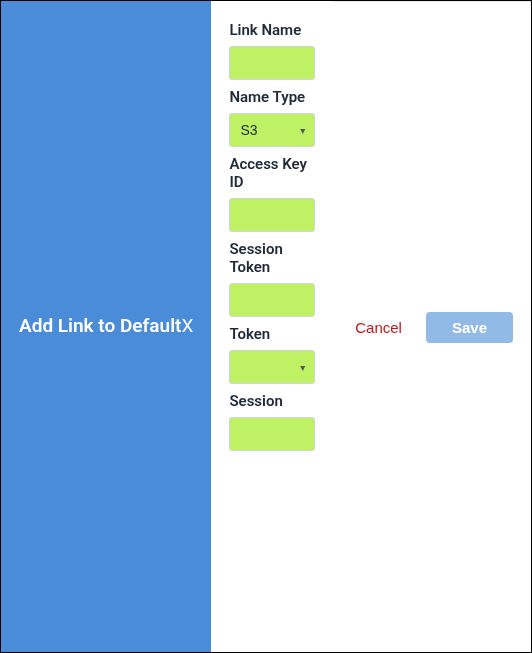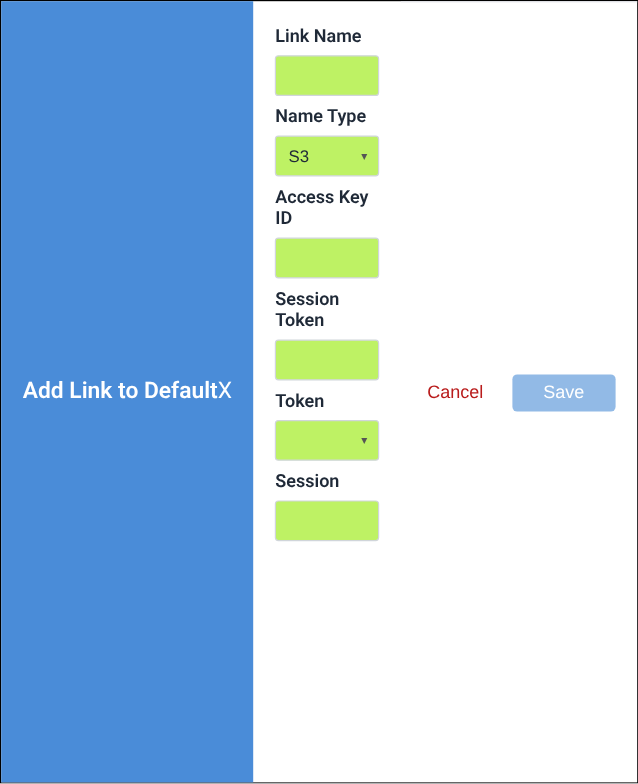--- a/index.html
+++ b/index.html
@@ -94,20 +94,21 @@
     padding: 6px 4px;
   }
   .btn-save {
     background: #92bae6;
     color: #fff;
     font-size: 15px;
     border: none;
     border-radius: 4px;
     padding: 7px 26px;
     cursor: pointer;
+    font-weight: bold;
   }
 </style>
 </head>
 <body>
 
 <div class="dialog">
 
   <div class="dialog-header">
     <div class="dialog-title">Add Link to Default</div>
     <div class="close-btn">X</div>

